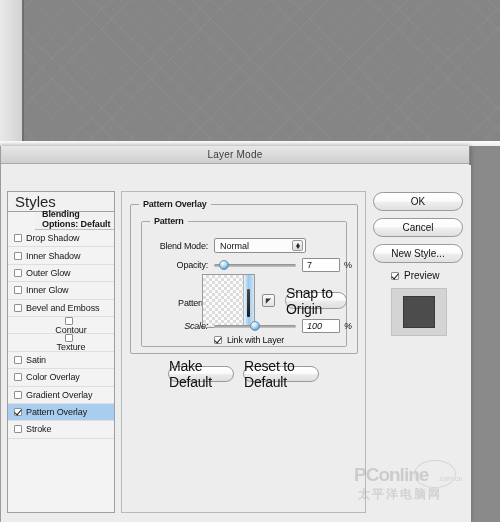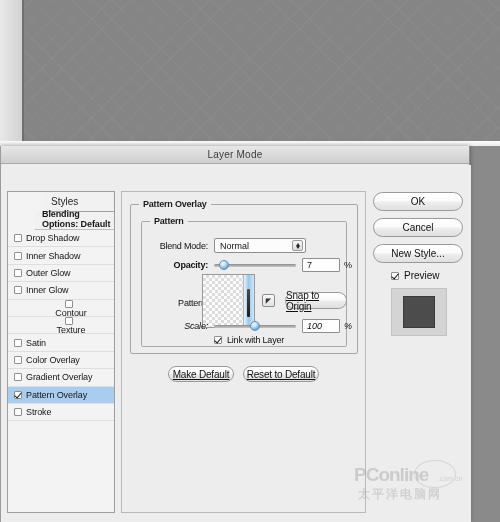--- a/index.html
+++ b/index.html
@@ -61,21 +61,21 @@
   .styles-col{
     position:absolute;left:6px;top:26px;width:108px;height:322px;
     background:#f3f3f3;
     border:1px solid #9f9f9f;
     box-sizing:border-box;
   }
   .styles-head{
     height:20px;box-sizing:border-box;
     border-bottom:1px solid #9f9f9f;
     display:flex;align-items:center;padding-left:7px;
-    background:#f1f1f1;font-size:10px;color:#262626;margin-left:36px;
+    background:#f1f1f1;font-size:15px;color:#262626;
   }
   .styles-blend{
     height:18px;box-sizing:border-box;
     border-bottom:1px solid #bdbdbd;
     display:flex;align-items:flex-end;padding-left:7px;
     background:#f1f1f1;font-size:9px;color:#151515;font-weight:600;
     letter-spacing:-.1px;
     margin-left:27px;
   }
   .st-row{
@@ -191,23 +191,22 @@
     border:1px solid #8c8c8c;border-radius:2px;box-sizing:border-box;
     display:flex;align-items:center;justify-content:center;
   }
   .patbtn .glyph{font-size:7px;color:#333;line-height:1;}
 
   
   .cap-btn{
     background:linear-gradient(to bottom,#ffffff 0%,#fafafa 48%,#ececec 52%,#dfdfdf 100%);
     border:1px solid #9a9a9a;border-radius:9px;
     display:flex;align-items:center;justify-content:center;
-    font-size:10px;color:#101010;box-sizing:border-box;
+    font-size:14px;color:#101010;box-sizing:border-box;
     letter-spacing:-.2px;
-    text-decoration:underline;
   }
 
   
   .right-col{position:absolute;left:372px;top:27px;width:92px;height:322px;}
   .rbtn{
     width:90px;height:19px;margin-bottom:7px;
     background:linear-gradient(to bottom,#ffffff 0%,#fbfbfb 46%,#eeeeee 54%,#e0e0e0 100%);
     border:1px solid #9a9a9a;border-radius:10px;
     display:flex;align-items:center;justify-content:center;
     font-size:10px;color:#101010;box-sizing:border-box;
@@ -274,20 +273,24 @@
               <span class="lbl">Inner Shadow</span>
             </div>
             <div class="st-row">
               <span class="cb"></span>
               <span class="lbl">Outer Glow</span>
             </div>
             <div class="st-row">
               <span class="cb"></span>
               <span class="lbl">Inner Glow</span>
             </div>
+            <div class="st-row">
+              <span class="cb"></span>
+              <span class="lbl">Bevel and Emboss</span>
+            </div>
             <div class="st-row indent">
               <span class="cb"></span>
               <span class="lbl">Contour</span>
             </div>
             <div class="st-row indent">
               <span class="cb"></span>
               <span class="lbl">Texture</span>
             </div>
             <div class="st-row">
               <span class="cb"></span>
@@ -322,21 +325,21 @@
 
             <div class="row" style="left:6px;top:16px;">
               <span class="rlab" style="width:60px;">Blend Mode:</span>
               <div class="selbox" style="margin-left:6px;">
                 <span>Normal</span>
                 <span class="arrows"></span>
               </div>
             </div>
 
             <div class="row" style="left:6px;top:36px;">
-              <span class="rlab" style="width:60px;font-weight:bold;">Opacity:</span>
+              <span class="rlab" style="width:60px;">Opacity:</span>
               <div class="slider" style="margin-left:6px;">
                 <div class="track"></div>
                 <div class="knob" id="opacityKnob" style="left: 5px;"></div>
               </div>
               <div class="num" style="margin-left:6px;">
                 <span>7</span>
               </div>
               <span class="pct">%</span>
             </div>
 

